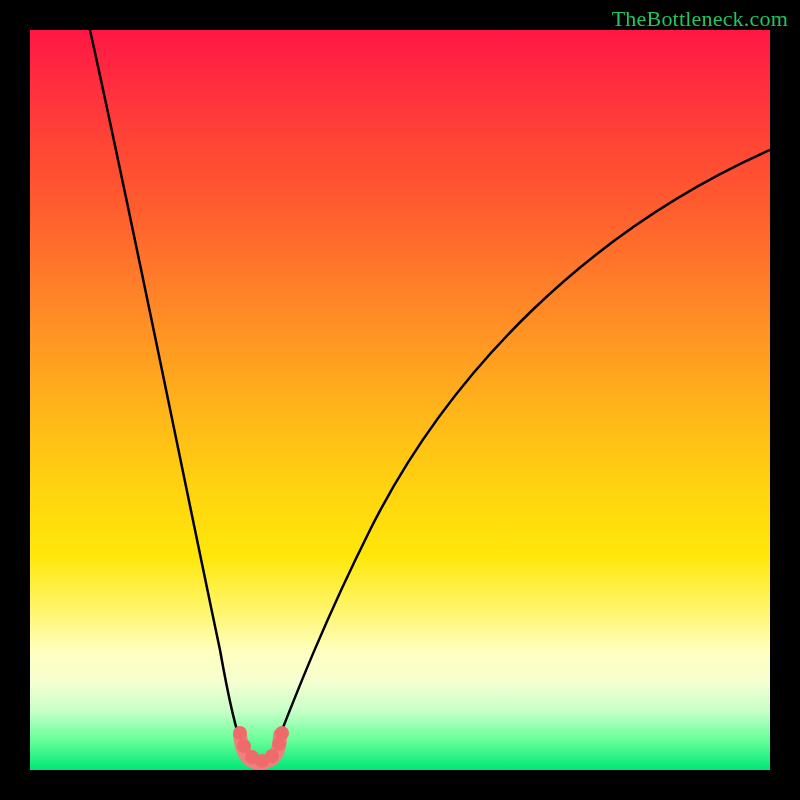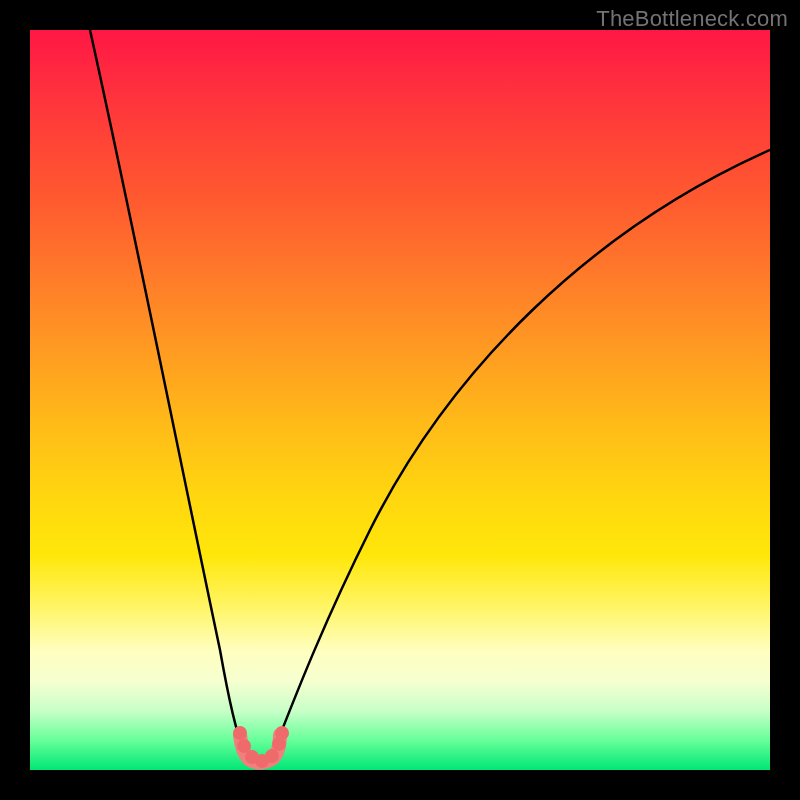--- a/index.html
+++ b/index.html
@@ -7,23 +7,23 @@
   .frame {
     position: relative;
     width: 800px;
     height: 800px;
     background: #000;
   }
   .watermark {
     position: absolute;
     top: 6px;
     right: 12px;
-    font-family: Liberation Sans, sans-serif;
+    font-family: Liberation Serif, serif;
     font-size: 22px;
-    color: #737373;
+    color: #22c55e;
     letter-spacing: 0.2px;
     z-index: 5;
   }
   .plot {
     position: absolute;
     left: 30px;
     top: 30px;
     width: 740px;
     height: 740px;
   }

